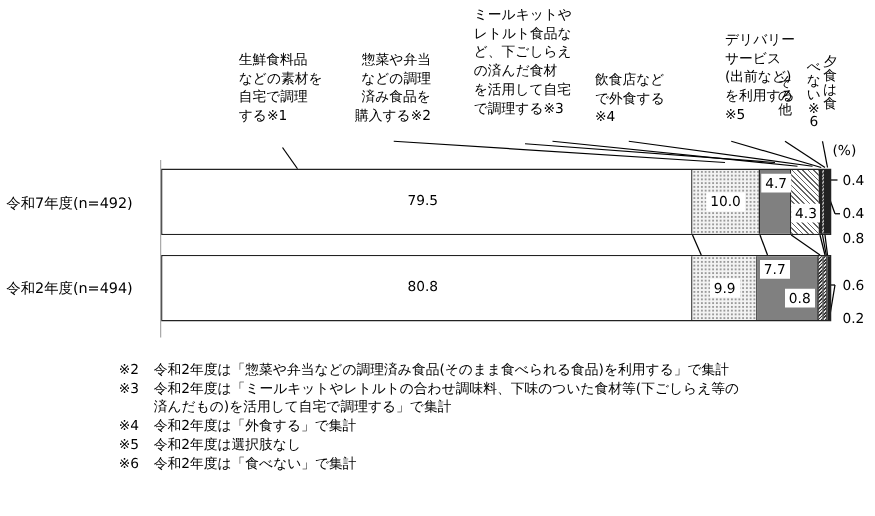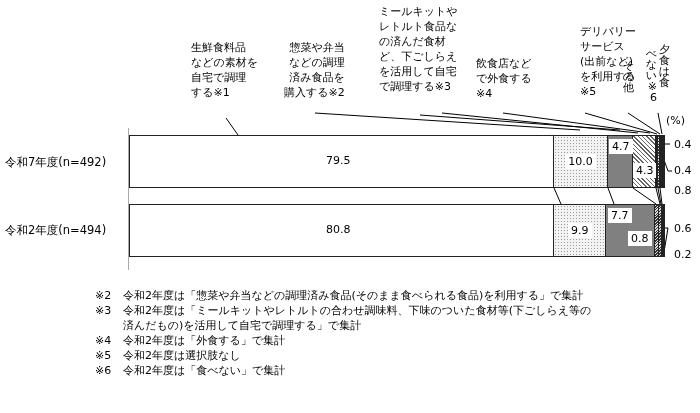--- a/index.html
+++ b/index.html
@@ -1,21 +1,21 @@
 <!DOCTYPE html>
 <html><head>
 <meta charset="utf-8">
 <style>
   html, body { margin:0; padding:0; background:#fff; }
   body { width:700px; height:413px; position:relative; overflow:hidden;
          font-family:"DejaVu Sans","Liberation Sans",sans-serif; color:#000; }
   .abs { position:absolute; }
   .cat-label { font-size:11.5px; white-space:nowrap; }
   .ann { font-size:11px; line-height:15px; white-space:nowrap; }
-  .vert { font-size:11px; line-height:11px; width:12px; white-space:normal; word-break:break-all; text-align:right; }
+  .vert { font-size:11px; line-height:11px; width:12px; white-space:normal; word-break:break-all; text-align:center; }
   .bar { position:absolute; height:53px; border:1.5px solid #222; box-sizing:border-box; display:flex; }
   .seg { height:100%; box-sizing:border-box; border-right:1.2px solid #222; position:relative; }
   .seg:last-child { border-right:none; }
   .white { background:#fff; }
   .dots { background-color:#f3f3f3; background-image:radial-gradient(#9a9a9a 0.6px, transparent 0.8px); background-size:3px 3px; }
   .gray { background:#808080; }
   .hatch { background:repeating-linear-gradient(45deg,#666 0 1px,#fff 1px 3px); }
   .black { background:#222; }
   .checker { background:repeating-linear-gradient(-45deg,#333 0 1px,#ddd 1px 2px); }
   .vlabel { position:absolute; font-size:11px; background:#fff; padding:1px 3px; white-space:nowrap; }
@@ -59,22 +59,22 @@
 </div>
 <div class="abs ann" style="left:284px;top:40px;text-align:right;">
   <div>惣菜や弁当</div>
   <div>などの調理</div>
   <div>済み食品を</div>
   <div>購入する※2</div>
 </div>
 <div class="abs ann" style="left:379px;top:4px;">
   <div>ミールキットや</div>
   <div>レトルト食品な</div>
+  <div>ど、下ごしらえ</div>
   <div>の済んだ食材</div>
-  <div>ど、下ごしらえ</div>
   <div>を活用して自宅</div>
   <div>で調理する※3</div>
 </div>
 <div class="abs ann" style="left:476px;top:56px;">
   <div>飲食店など</div>
   <div>で外食する</div>
   <div>※4</div>
 </div>
 <div class="abs ann" style="left:580px;top:24px;">
   <div>デリバリー</div>

